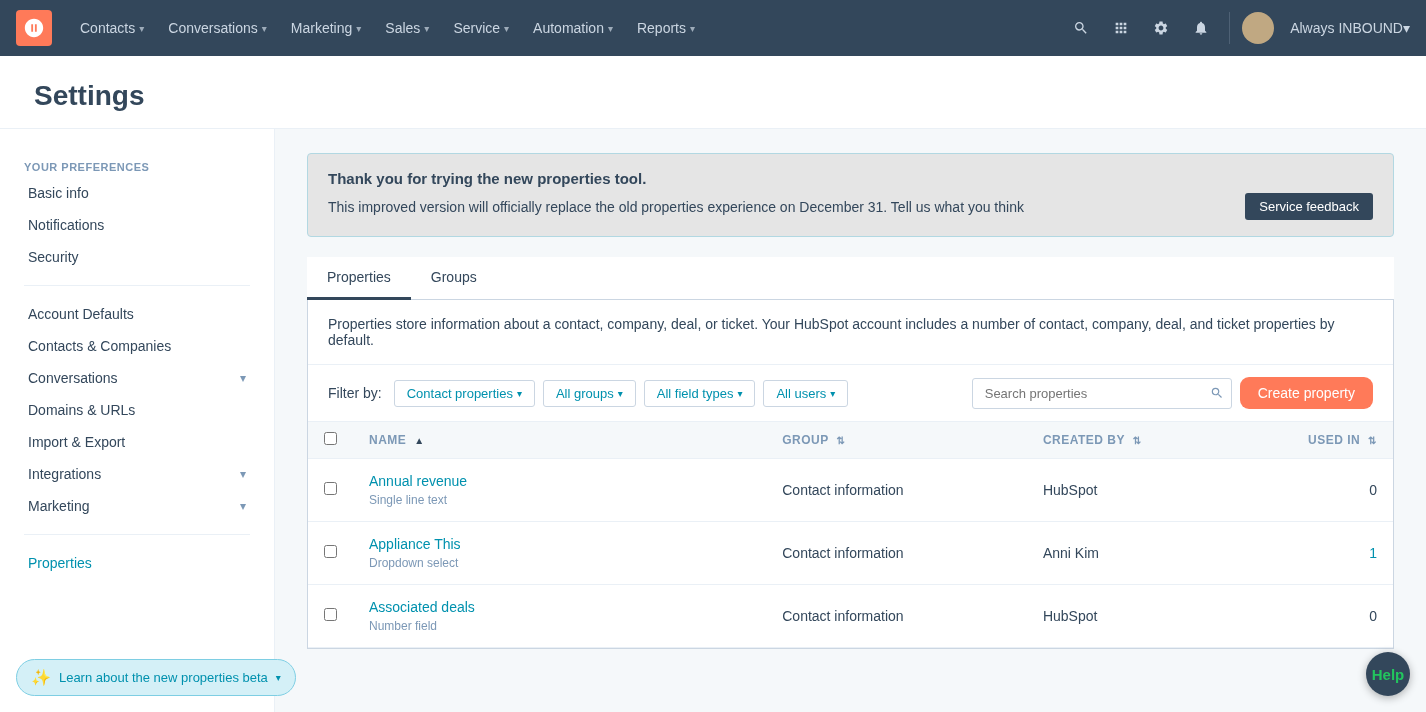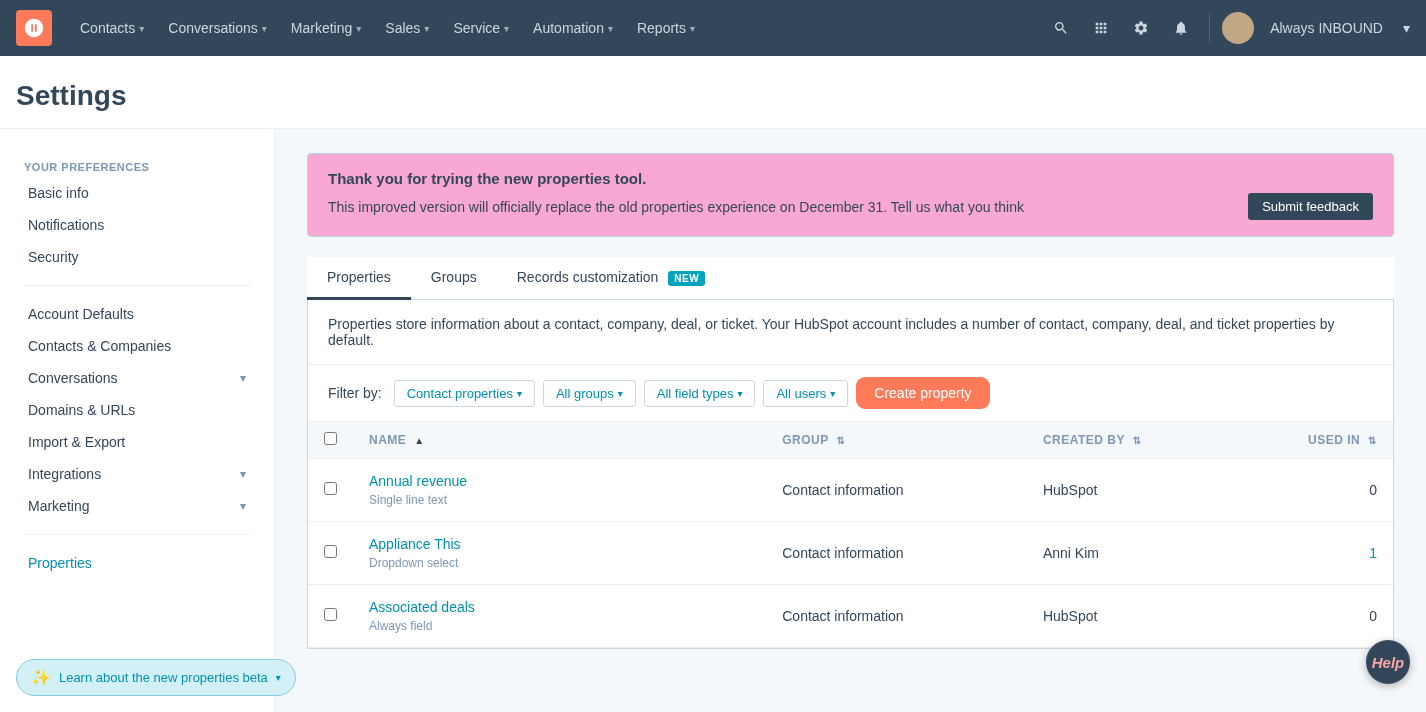--- a/index.html
+++ b/index.html
@@ -53,34 +53,34 @@
       width: 32px; height: 32px;
       border-radius: 50%;
       background: #c0a882;
       overflow: hidden;
       cursor: pointer;
     }
     .nav-avatar-placeholder { width: 100%; height: 100%; background: #c0a882; }
     .nav-account {
       color: #cbd6e2;
       font-size: 14px;
-      display: flex; align-items: center; gap: 20px;
+      display: flex; align-items: center; gap: 0;
       cursor: pointer;
       margin-left: 8px;
     }
 
     
     .page-body {
       background: white;
       min-height: calc(100vh - 56px);
     }
 
     
     .settings-header {
-      padding: 24px 16px 16px;
+      padding: 24px 34px 16px;
       border-bottom: 1px solid #eaf0f6;
       background: white;
     }
     .settings-title {
       font-size: 28px;
       font-weight: 600;
       color: #33475b;
     }
 
     
@@ -119,21 +119,21 @@
 
     
     .main-content {
       flex: 1;
       padding: 24px 32px;
       background: #f5f8fa;
     }
 
     
     .banner {
-      background: #f9a8d4;
+      background: #e5e5e5;
       border: 1px solid #b2d8e2;
       border-radius: 4px;
       padding: 16px 20px;
       margin-bottom: 20px;
     }
     .banner-title {
       font-weight: 700;
       font-size: 15px;
       color: #33475b;
       margin-bottom: 6px;
@@ -326,34 +326,33 @@
       color: #0091ae;
       cursor: pointer;
       z-index: 1000;
     }
     .learn-beta-btn .emoji { font-size: 16px; }
     .learn-beta-btn .chevron { font-size: 10px; }
 
     
     .help-btn {
       position: fixed;
-      bottom: 28px;
+      bottom: 16px;
       right: 16px;
       background: #33475b;
-      color: #fca5a5;
+      color: #22c55e;
       border: none;
       border-radius: 50%;
       width: 44px; height: 44px;
       display: flex; align-items: center; justify-content: center;
       font-size: 15px;
       font-weight: 600;
       cursor: pointer;
       z-index: 1000;
       box-shadow: 0 2px 8px rgba(0,0,0,0.3);
-      font-style: italic;
     }
 
     .tab-panel { background: white; border: 1px solid #cbd6e2; border-top: none; }
   </style>
 </head>
 <body>
 
 <nav class="top-nav">
   <div class="nav-logo">
     <svg viewBox="0 0 24 24" xmlns="http://www.w3.org/2000/svg">
@@ -471,35 +470,31 @@
         <span>Properties</span>
       </div>
     </aside>
 
     <main class="main-content">
 
       <div class="banner">
         <div class="banner-title">Thank you for trying the new properties tool.</div>
         <div class="banner-body">
           <span>This improved version will officially replace the old properties experience on December 31. Tell us what you think</span>
-          <button class="submit-feedback-btn">Submit feedback</button>
+          <button class="submit-feedback-btn">Service feedback</button>
         </div>
       </div>
 
       <div>
         <div class="tabs">
           <div class="tab active">
             <span>Properties</span>
           </div>
           <div class="tab">
             <span>Groups</span>
-          </div>
-          <div class="tab">
-            <span>Records customization</span>
-            <span class="tab-badge">NEW</span>
           </div>
         </div>
 
         <div class="tab-panel">
 
           <div class="description-bar">Properties store information about a contact, company, deal, or ticket. Your HubSpot account includes a number of contact, company, deal, and ticket properties by default.</div>
 
           <div class="filter-bar">
             <span class="filter-label">Filter by:</span>
 
@@ -513,20 +508,28 @@
             </button>
             <button class="filter-btn">
               <span>All field types</span>
               <span class="chevron">▾</span>
             </button>
             <button class="filter-btn">
               <span>All users</span>
               <span class="chevron">▾</span>
             </button>
 
+            <div class="search-container">
+              <input type="text" class="search-input" placeholder="Search properties" style="">
+              <button class="search-icon-btn">
+                <svg width="14" height="14" viewBox="0 0 24 24" fill="currentColor">
+                    <path d="M15.5 14h-.79l-.28-.27A6.471 6.471 0 0 0 16 9.5 6.5 6.5 0 1 0 9.5 16c1.61 0 3.09-.59 4.23-1.57l.27.28v.79l5 4.99L20.49 19l-4.99-5zm-6 0C7.01 14 5 11.99 5 9.5S7.01 5 9.5 5 14 7.01 14 9.5 11.99 14 9.5 14z"></path>
+                  </svg>
+              </button>
+            </div>
 
             <button class="create-property-btn">Create property</button>
           </div>
 
           <table class="properties-table">
             <thead>
               <tr>
                 <th class="checkbox-cell">
                   <input type="checkbox" style="">
                 </th>
@@ -577,21 +580,21 @@
       <td class="used-col">
         <span class="used-count linked">1</span>
       </td>
     </tr>
                 <tr>
       <td class="checkbox-cell">
         <input type="checkbox" style="">
       </td>
       <td>
         <a class="prop-name-link">Associated deals</a>
-        <span class="prop-type">Always field</span>
+        <span class="prop-type">Number field</span>
       </td>
       <td>Contact information</td>
       <td>HubSpot</td>
       <td class="used-col">
         <span class="used-count">0</span>
       </td>
     </tr>
               </tbody>
           </table>
 

